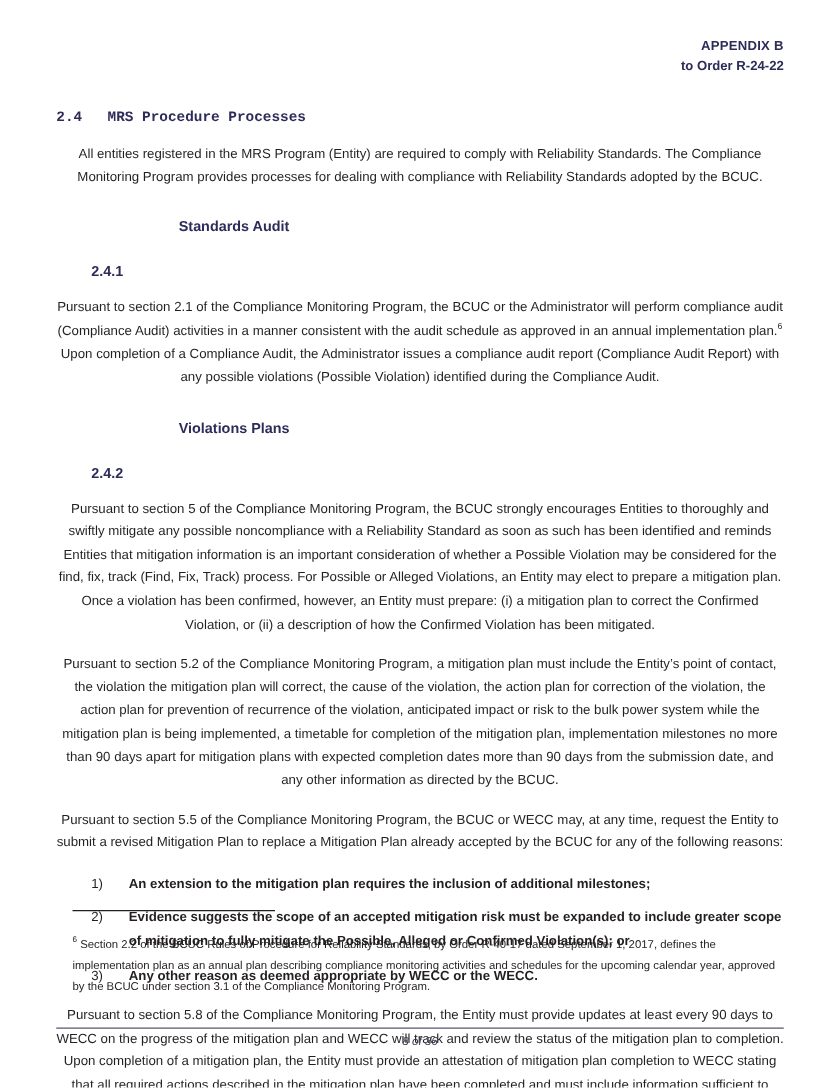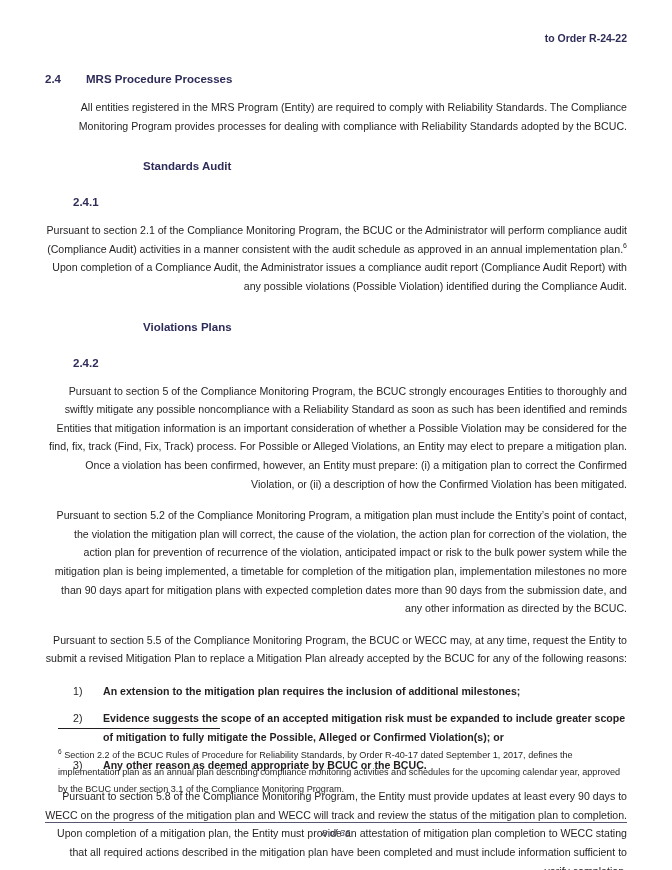--- a/index.html
+++ b/index.html
@@ -41,39 +41,40 @@
     line-height: 16px;
   }
 
   
   .h2 {
     color: #2e2c58;
     font-weight: bold;
     font-size: 11.5px;
     margin: 27px 0 0 0;
     display: flex;
+    font-family: Liberation Mono, monospace;
   }
   .h2 .num { width: 41px; flex: none; }
 
   .h3 {
     color: #2e2c58;
     font-weight: bold;
     font-size: 11.5px;
     margin: 25px 0 0 0;
     display: flex;
     padding-left: 28px;
   }
   .h3 .num { width: 70px; flex: none; margin-top: 36px; }
 
   
   p.body {
     font-size: 10.6px;
     line-height: 18.6px;
     margin: 13px 0 0 0;
-    text-align: right;
+    text-align: center;
     color: #231f20;
   }
 
   sup.fn {
     font-size: 7px;
     vertical-align: super;
     line-height: 0;
   }
 
   
@@ -135,20 +136,21 @@
     padding-top: 5px;
     font-style: italic;
   }
 </style>
 </head>
 <body>
 
 <div class="page">
 
   <div class="page-header">
+    <div class="header-appendix">APPENDIX B</div>
     <div class="header-order">to Order R-24-22</div>
   </div>
 
   <div class="h2">
     <span class="num">2.4</span>
     <span>MRS Procedure Processes</span>
   </div>
 
   <p class="body">All entities registered in the MRS Program (Entity) are required to comply with Reliability Standards. The Compliance Monitoring Program provides processes for dealing with compliance with Reliability Standards adopted by the BCUC.</p>
 
@@ -174,21 +176,21 @@
     <li>
       <span class="marker">1)</span>
       <span class="itemtext">An extension to the mitigation plan requires the inclusion of additional milestones;</span>
     </li>
     <li>
       <span class="marker">2)</span>
       <span class="itemtext">Evidence suggests the scope of an accepted mitigation risk must be expanded to include greater scope of mitigation to fully mitigate the Possible, Alleged or Confirmed Violation(s); or</span>
     </li>
     <li>
       <span class="marker">3)</span>
-      <span class="itemtext">Any other reason as deemed appropriate by BCUC or the BCUC.</span>
+      <span class="itemtext">Any other reason as deemed appropriate by WECC or the WECC.</span>
     </li>
   </ol>
 
   <p class="body">Pursuant to section 5.8 of the Compliance Monitoring Program, the Entity must provide updates at least every 90 days to WECC on the progress of the mitigation plan and WECC will track and review the status of the mitigation plan to completion. Upon completion of a mitigation plan, the Entity must provide an attestation of mitigation plan completion to WECC stating that all required actions described in the mitigation plan have been completed and must include information sufficient to verify completion.</p>
 
   <div class="footnote-area">
     <div class="footnote-rule"></div>
     <div class="footnote"><sup class="fn">6</sup><span> Section 2.2 of the BCUC Rules of Procedure for Reliability Standards, by Order R-40-17 dated September 1, 2017, defines the implementation plan as an annual plan describing compliance monitoring activities and schedules for the upcoming calendar year, approved by the BCUC under section 3.1 of the Compliance Monitoring Program.</span></div>
   </div>
 

